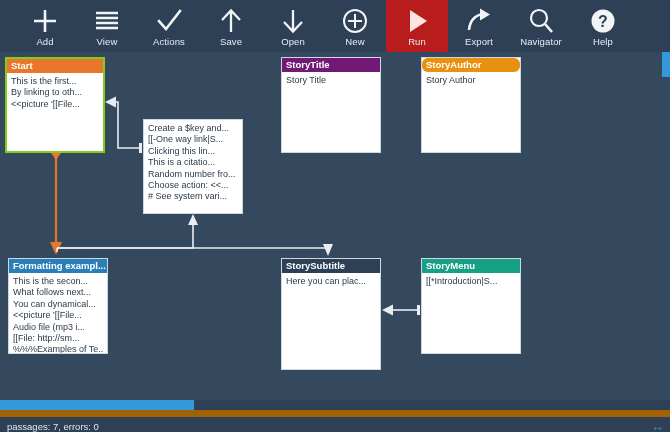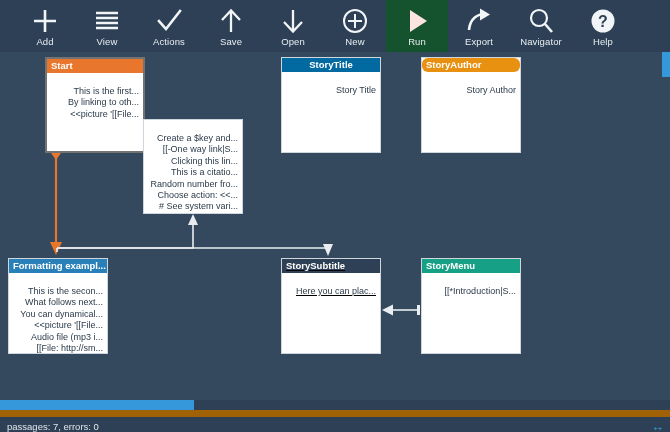--- a/index.html
+++ b/index.html
@@ -18,21 +18,21 @@
     display:flex;align-items:stretch;
   }
   .tb-spacer{flex:0 0 14px;}
   .tb-btn{
     flex:0 0 62px;
     display:flex;flex-direction:column;align-items:center;justify-content:flex-start;
     padding-top:4px;
     cursor:pointer;
     position:relative;
   }
-  .tb-btn.run{background:#14532d;}
+  .tb-btn.run{background:#b91c1c;}
   .tb-ico{
     height:33px;width:40px;
     display:flex;align-items:center;justify-content:center;
   }
   .tb-ico svg{display:block;}
   .tb-lbl{
     font-size:9.5px;color:#e8edf2;letter-spacing:.1px;
     margin-top:-1px;
   }
 
@@ -48,31 +48,30 @@
 
   
   .node{
     position:absolute;
     background:#ffffff;
     border:1px solid #cfd6dd;
     box-sizing:border-box;
     overflow:hidden;
     cursor:pointer;
   }
-  .node.sel{border:2px solid #737373;margin-left:40px;}
+  .node.sel{border:2px solid #84cc16;}
   .node-hd{
     height:14px;line-height:14px;
     padding:0 4px;
     font-size:9.5px;font-weight:bold;
     color:#ffffff;
     white-space:nowrap;overflow:hidden;
   }
   .node-bd{
-    padding:13px 4px 0 4px;
-    text-align:right;
+    padding:3px 4px 0 4px;
   }
   .node-bd div{
     font-size:9px;line-height:11.4px;color:#2b3b4a;
     white-space:nowrap;overflow:hidden;
   }
 
   
   #vscroll{
     position:absolute;right:0;top:52px;width:8px;height:348px;
     background:#35495e;
@@ -269,32 +268,32 @@
           <div>This is the secon...</div>
           <div>What follows next...</div>
           <div>You can dynamical...</div>
           <div>&lt;&lt;picture '[[File...</div>
           <div>Audio file (mp3 i...</div>
           <div>[[File: http://sm...</div>
           <div>%%%Examples of Te...</div>
         </div>
       </div>
       <div class="node" style="left: 281px; top: 5px; width: 100px; height: 96px;">
-        <div class="node-hd" style="background: #0369a1; text-align: center;">StoryTitle</div>
+        <div class="node-hd" style="background: #701a75;">StoryTitle</div>
         <div class="node-bd">
           <div>Story Title</div>
         </div>
       </div>
       <div class="node" style="left: 421px; top: 5px; width: 100px; height: 96px;">
         <div class="node-hd" style="background: rgb(232, 144, 15); border-radius: 6px;">StoryAuthor</div>
         <div class="node-bd">
           <div>Story Author</div>
         </div>
       </div>
-      <div class="node" style="left: 281px; top: 206px; width: 100px; height: 96px; text-decoration: underline;">
+      <div class="node" style="left: 281px; top: 206px; width: 100px; height: 112px;">
         <div class="node-hd" style="background: rgb(46, 64, 85);">StorySubtitle</div>
         <div class="node-bd">
           <div>Here you can plac...</div>
         </div>
       </div>
       <div class="node" style="left: 421px; top: 206px; width: 100px; height: 96px;">
         <div class="node-hd" style="background: rgb(22, 160, 133);">StoryMenu</div>
         <div class="node-bd">
           <div>[[*Introduction|S...</div>
         </div>

